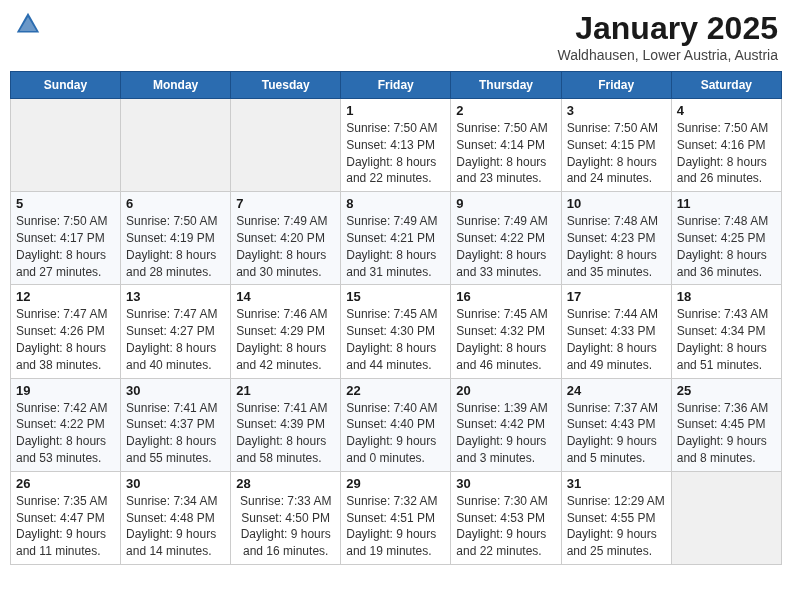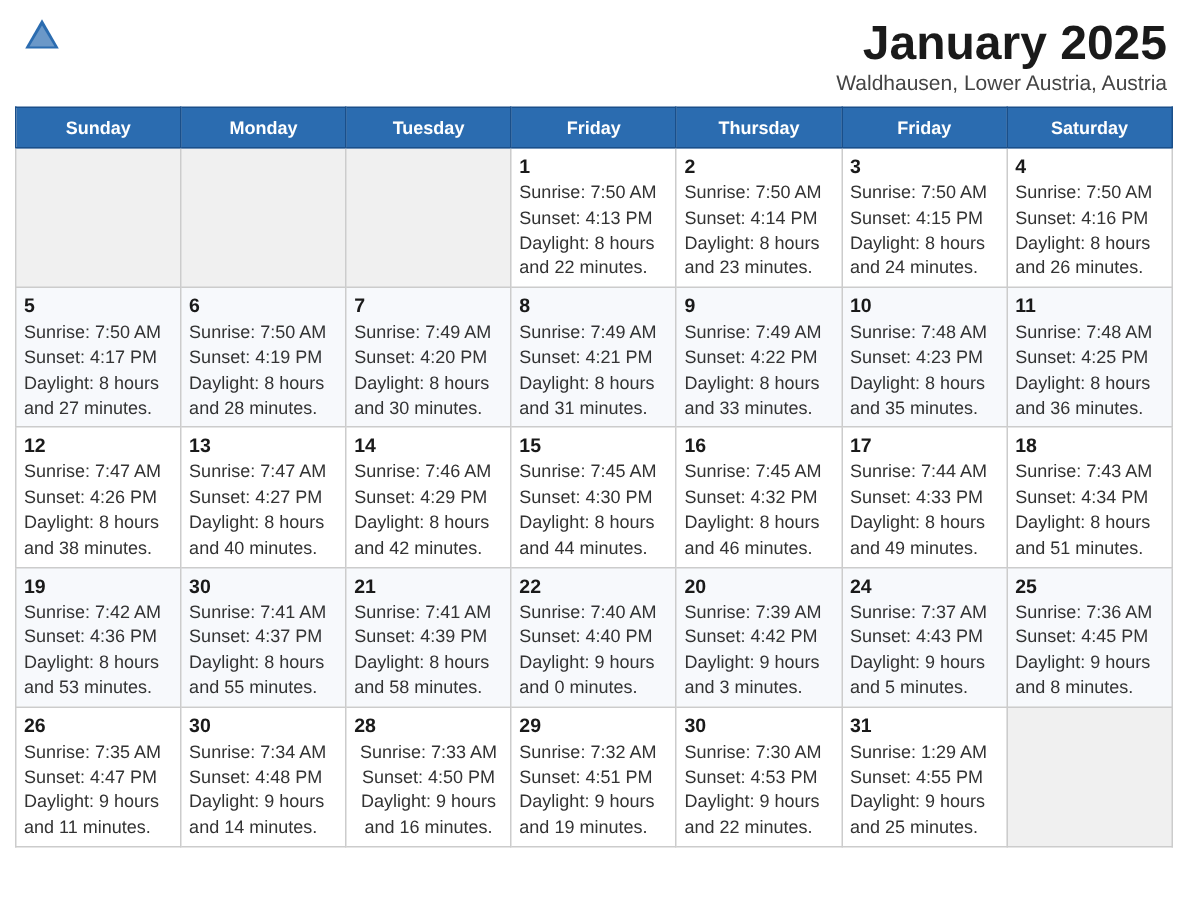--- a/index.html
+++ b/index.html
@@ -257,21 +257,21 @@
           <div class="day-info" style="white-space: pre-line;">Sunrise: 7:43 AM
 Sunset: 4:34 PM
 Daylight: 8 hours
 and 51 minutes.</div>
         </td>
       </tr>
       <tr>
         <td>
           <span class="day-number">19</span>
           <div class="day-info" style="white-space: pre-line;">Sunrise: 7:42 AM
-Sunset: 4:36 PM
+Sunset: 4:22 PM
 Daylight: 8 hours
 and 53 minutes.</div>
         </td>
         <td>
           <span class="day-number">30</span>
           <div class="day-info" style="white-space: pre-line;">Sunrise: 7:41 AM
 Sunset: 4:37 PM
 Daylight: 8 hours
 and 55 minutes.</div>
         </td>
@@ -284,21 +284,21 @@
         </td>
         <td>
           <span class="day-number">22</span>
           <div class="day-info" style="white-space: pre-line;">Sunrise: 7:40 AM
 Sunset: 4:40 PM
 Daylight: 9 hours
 and 0 minutes.</div>
         </td>
         <td>
           <span class="day-number">20</span>
-          <div class="day-info" style="white-space: pre-line;">Sunrise: 7:39 AM
+          <div class="day-info" style="white-space: pre-line;">Sunrise: 1:39 AM
 Sunset: 4:42 PM
 Daylight: 9 hours
 and 3 minutes.</div>
         </td>
         <td>
           <span class="day-number">24</span>
           <div class="day-info" style="white-space: pre-line;">Sunrise: 7:37 AM
 Sunset: 4:43 PM
 Daylight: 9 hours
 and 5 minutes.</div>
@@ -342,21 +342,21 @@
         </td>
         <td>
           <span class="day-number">30</span>
           <div class="day-info" style="white-space: pre-line;">Sunrise: 7:30 AM
 Sunset: 4:53 PM
 Daylight: 9 hours
 and 22 minutes.</div>
         </td>
         <td>
           <span class="day-number">31</span>
-          <div class="day-info" style="white-space: pre-line;">Sunrise: 1:29 AM
+          <div class="day-info" style="white-space: pre-line;">Sunrise: 12:29 AM
 Sunset: 4:55 PM
 Daylight: 9 hours
 and 25 minutes.</div>
         </td>
         <td class="empty-cell"></td>
       </tr>
     </tbody>
 </table>
 
 </body></html>

